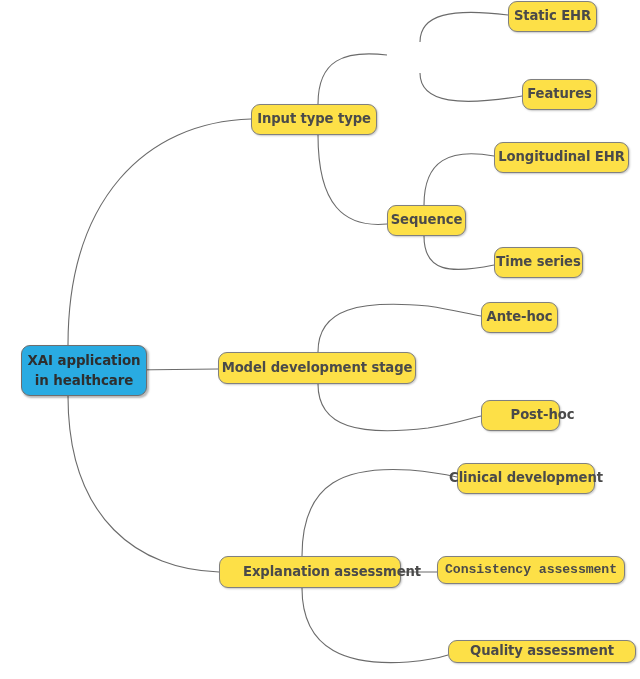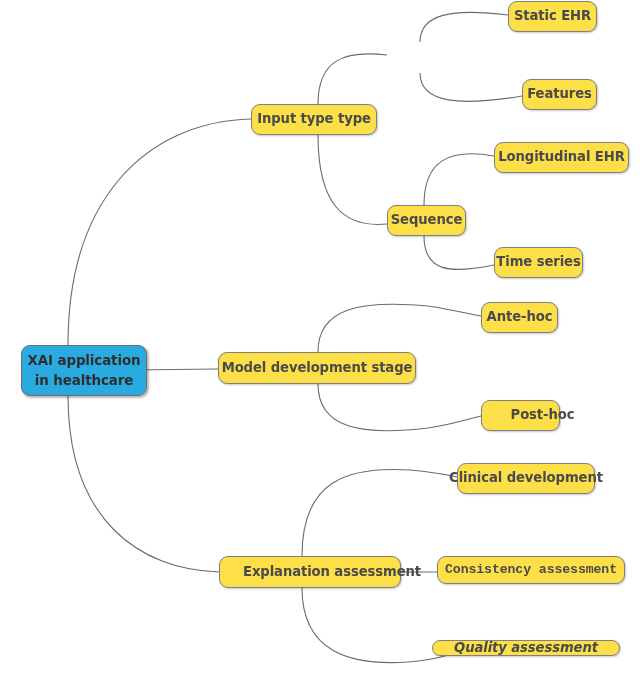--- a/index.html
+++ b/index.html
@@ -74,21 +74,21 @@
   .n-longitudinal    { left: 494px; top: 142px; width: 135px; height: 31px; }
   .n-time-series     { left: 494px; top: 247px; width: 89px;  height: 31px; }
 
   .n-model-stage     { left: 218px; top: 352px; width: 198px; height: 32px; }
   .n-ante-hoc        { left: 481px; top: 302px; width: 77px;  height: 31px; }
   .n-post-hoc        { left: 481px; top: 400px; width: 79px;  height: 31px; padding-left: 44px; }
 
   .n-explanation     { left: 219px; top: 556px; width: 182px; height: 32px; padding-left: 44px; }
   .n-clinical        { left: 457px; top: 463px; width: 138px; height: 31px; }
   .n-consistency     { left: 437px; top: 556px; width: 188px; height: 28px; font-family: Liberation Mono, monospace; }
-  .n-quality         { left: 432px; top: 640px; width: 188px; height: 16px; font-style: italic; }
+  .n-quality         { left: 448px; top: 640px; width: 188px; height: 23px; }
 
   .edge {
     fill: none;
     stroke: #6b6b6b;
     stroke-width: 1.1px;
   }
 </style>
 </head>
 <body>
 

